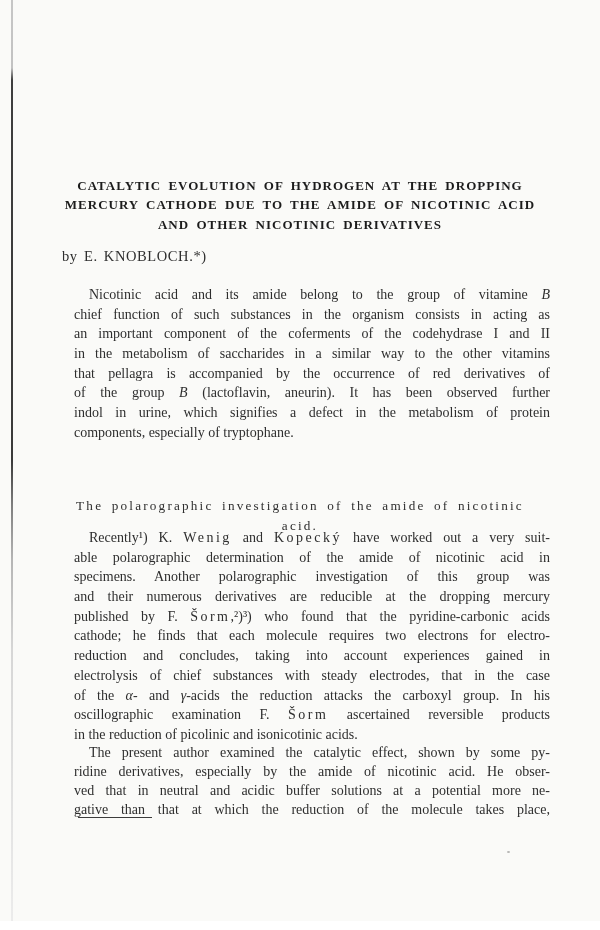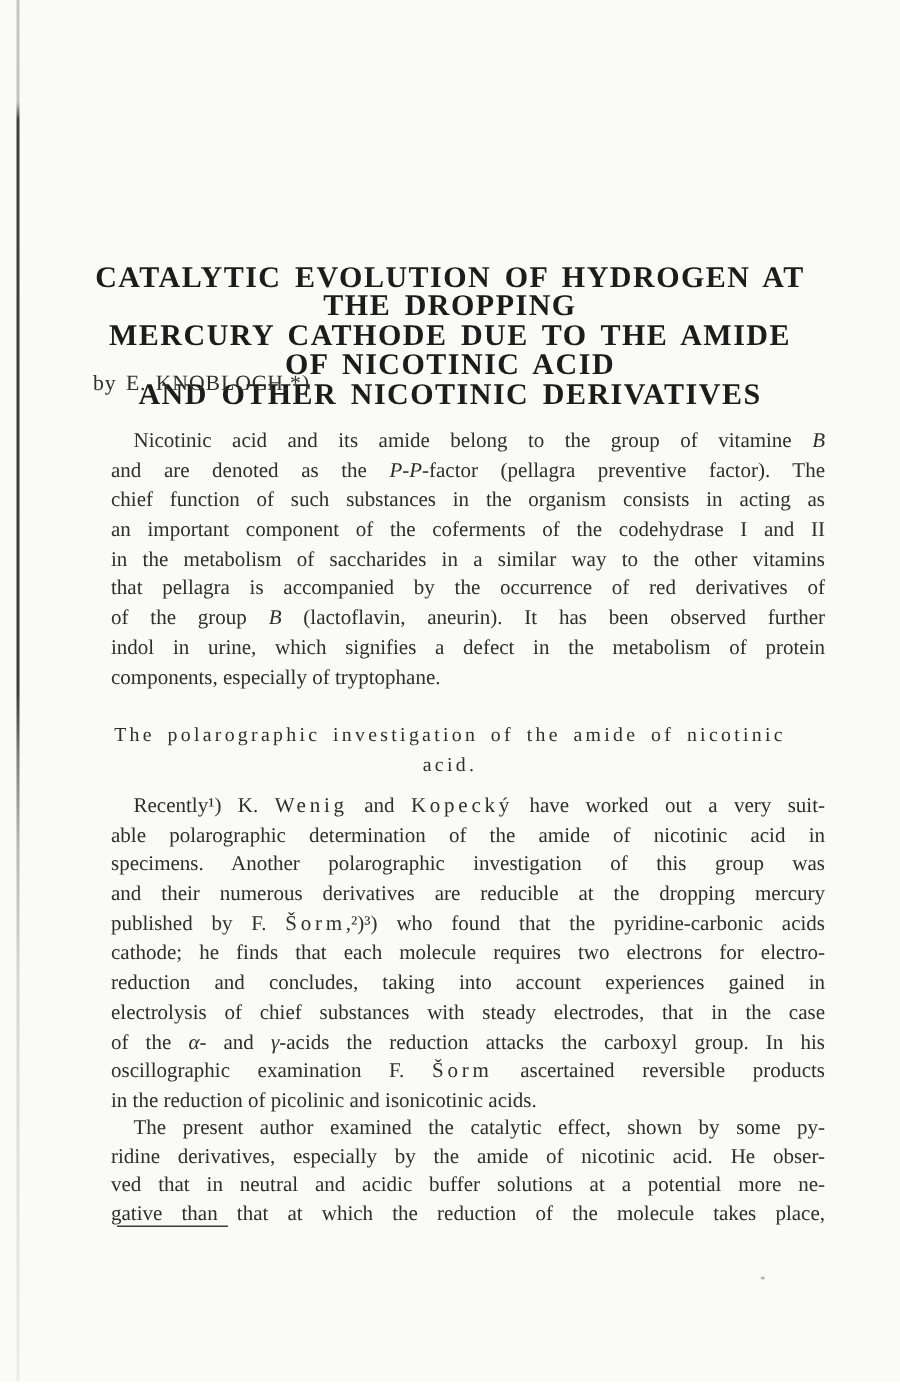--- a/index.html
+++ b/index.html
@@ -14,38 +14,38 @@
     position:absolute;left:11px;top:0;width:2px;height:100%;
     background:linear-gradient(to bottom,
       #c6c6c6 0,#c2c2c2 68px,#3e3e3e 80px,#3a3a3a 460px,
       #7e7e7e 505px,#b5b5b5 560px,#d6d6d6 650px,#ececec 100%);
   }
   .bottom-strip{position:absolute;left:0;bottom:0;width:100%;height:9px;background:#ffffff;}
   .speck{position:absolute;left:507px;top:851px;width:3px;height:2px;background:#b5b5b3;border-radius:50%;}
 
   .title{
     position:absolute;left:62px;top:176px;width:476px;text-align:center;
-    font-weight:bold;font-size:20px;line-height:19.4px;
+    font-weight:bold;font-size:13px;line-height:19.4px;
     letter-spacing:1px;word-spacing:3px;color:var(--title_ink,#1c1c1c);
   }
   .byline{
     position:absolute;left:62px;top:246px;width:476px;text-align:left;
     font-size:14.5px;line-height:20px;letter-spacing:.6px;word-spacing:2px;
   }
   .para{position:absolute;left:62px;width:476px;font-size:14px;margin-left:12px;}
   .p1{top:285px;}
   .p2{top:528px;}
   .p3{top:744px;}
   .p3 .bl{line-height:18.9px;}
   .bl{line-height:19.68px;text-align:justify;text-align-last:justify;}
   .bl.last{text-align-last:left;}
   .bl.indent{text-indent:15px;}
   .sp{letter-spacing:2.5px;}
   .heading{
-    position:absolute;left:62px;top:480px;width:476px;text-align:center;
+    position:absolute;left:62px;top:496px;width:476px;text-align:center;
     font-size:13.2px;line-height:20.4px;letter-spacing:2.2px;word-spacing:3px;
   }
   .fnrule{position:absolute;left:78px;top:817px;width:74px;height:1.2px;background:#3c3c3c;}
   .footnote{position:absolute;left:62px;top:824px;width:476px;font-size:12.8px;line-height:18px;}
   .footnote .marker{display:inline-block;margin-left:28px;margin-right:7px;}
 </style>
 </head>
 <body>
 
 <div class="page">
@@ -57,21 +57,20 @@
   <div class="title">
     <div>CATALYTIC EVOLUTION OF HYDROGEN AT THE DROPPING</div>
     <div>MERCURY CATHODE DUE TO THE AMIDE OF NICOTINIC ACID</div>
     <div>AND OTHER NICOTINIC DERIVATIVES</div>
   </div>
 
   <div class="byline">by E. KNOBLOCH.*)</div>
 
   <div class="para p1">
     <div class="bl indent">Nicotinic acid and its amide belong to the group of vitamine <i>B</i></div>
-    <div class="bl">and are denoted as the <i>P-P</i>-factor (pellagra preventive factor). The</div>
     <div class="bl">chief function of such substances in the organism consists in acting as</div>
     <div class="bl">an important component of the coferments of the codehydrase I and II</div>
     <div class="bl">in the metabolism of saccharides in a similar way to the other vitamins</div>
     <div class="bl">that pellagra is accompanied by the occurrence of red derivatives of</div>
     <div class="bl">of the group <i>B</i> (lactoflavin, aneurin). It has been observed further</div>
     <div class="bl">indol in urine, which signifies a defect in the metabolism of protein</div>
     <div class="bl last">components, especially of tryptophane.</div>
   </div>
 
   <div class="heading">

